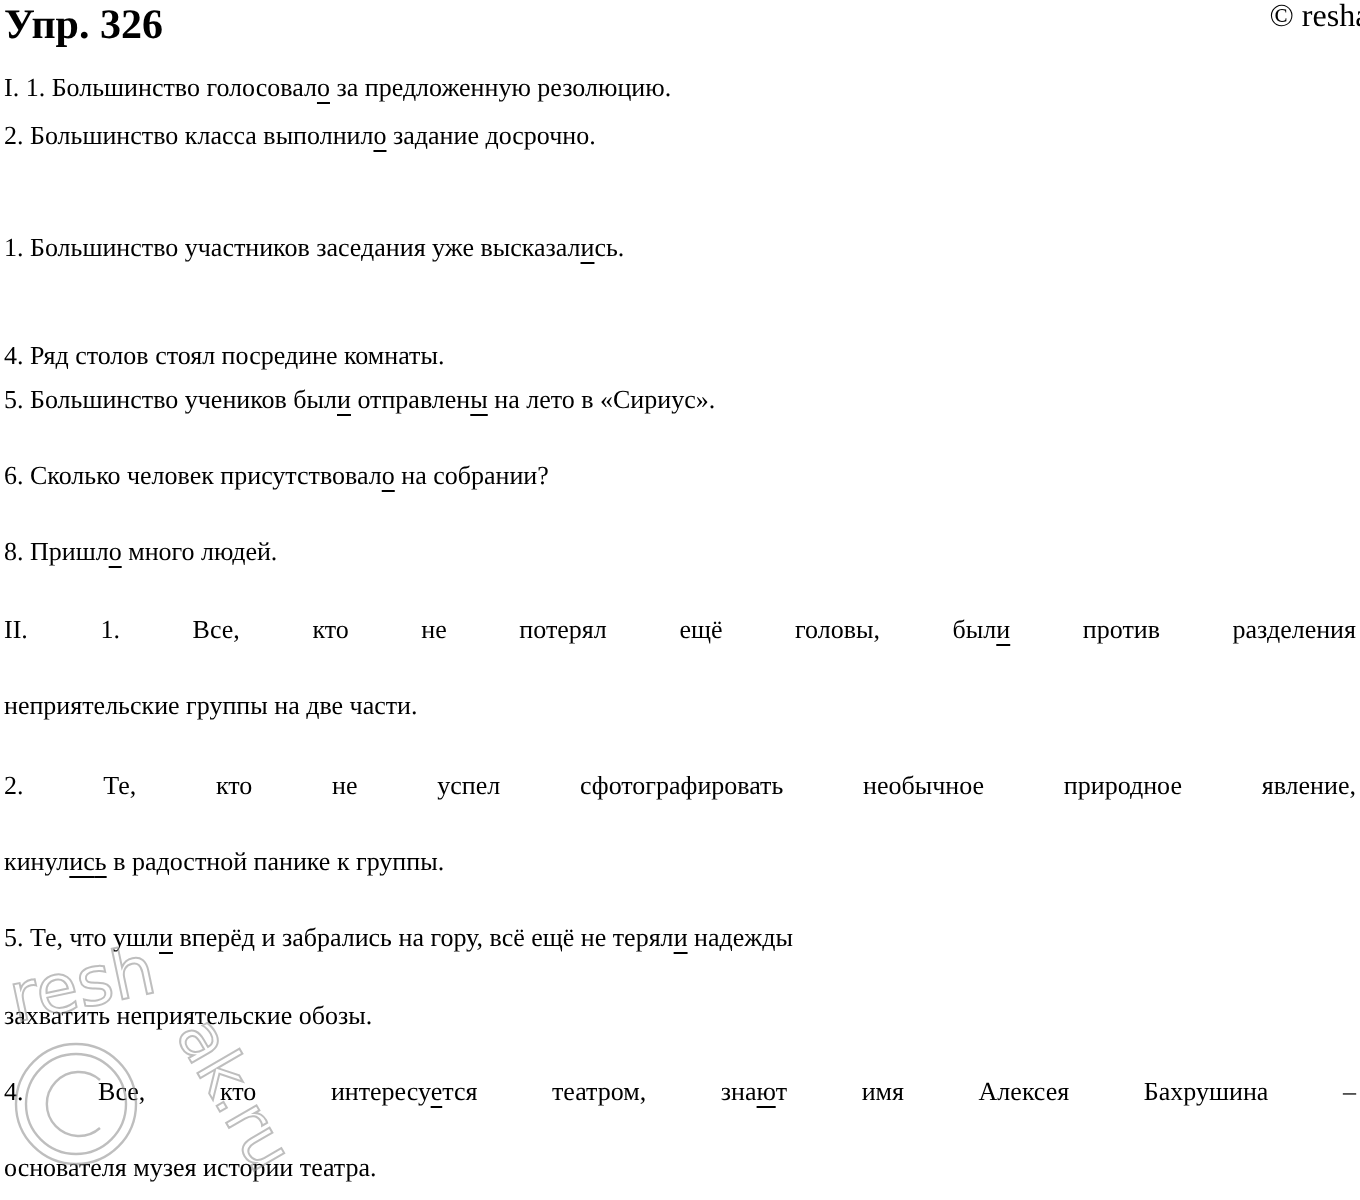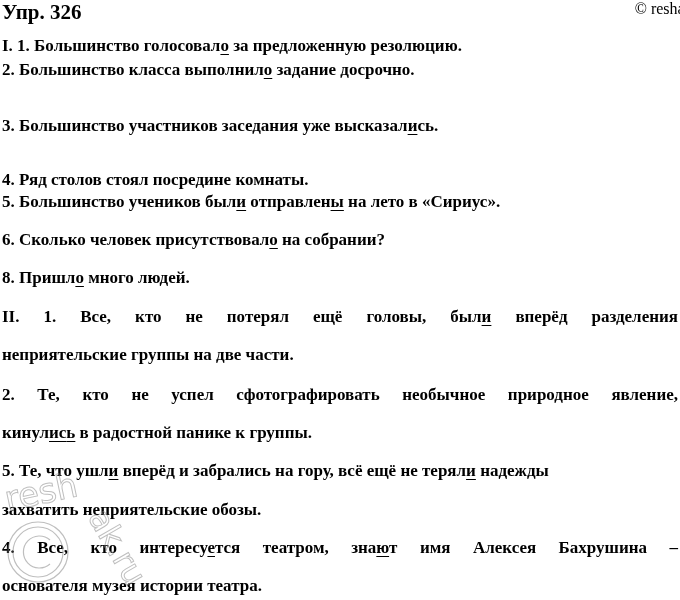--- a/index.html
+++ b/index.html
@@ -11,21 +11,21 @@
     position: absolute; left: 0; top: 0; width: 680px; height: 28px; padding-left: 32px;
   }
   .title {
     position: absolute; left: 2px; top: 0px;
     font-weight: bold; font-size: 21px; letter-spacing: 0px;
   }
   .copyright {
     position: absolute; right: 2px; top: 0px; font-size: 16px;
   }
   .line {
-    position: absolute; left: 2px; font-size: 17px; white-space: nowrap; font-weight: bold;
+    position: absolute; left: 2px; font-size: 13px; white-space: nowrap;
   }
   .justify {
     width: 676px; text-align: justify; text-align-last: justify; white-space: normal;
   }
   .u { text-decoration: underline; text-underline-offset: 3px; }
   .watermark {
     position: absolute; left: 0px; top: 470px; width: 170px; height: 130px;
     pointer-events: none; opacity: 0.55;
   }
   .watermark svg { width: 100%; height: 100%; }
@@ -34,26 +34,26 @@
 <body>
 
 <div class="header">
   <div class="title">Упр. 326</div>
   <div class="copyright">© reshak.ru</div>
 </div>
 
 <div>
   <div class="line" style="top:36px"><span>I. 1. Большинство голосовал</span><span class="u">о</span><span> за предложенную резолюцию.</span></div>
   <div class="line" style="top:60px"><span>2. Большинство класса выполнил</span><span class="u">о</span><span> задание досрочно.</span></div>
-  <div class="line" style="top:116px"><span>3. Большинство участников заседания уже высказал</span><span class="u">и</span><span>сь.</span></div>
+  <div class="line" style="top:116px"><span>1. Большинство участников заседания уже высказал</span><span class="u">и</span><span>сь.</span></div>
   <div class="line" style="top:170px"><span>4. Ряд столов стоял посредине комнаты.</span></div>
   <div class="line" style="top:192px"><span>5. Большинство учеников был</span><span class="u">и</span><span> отправлен</span><span class="u">ы</span><span> на лето в «Сириус».</span></div>
   <div class="line" style="top:230px"><span>6. Сколько человек присутствовал</span><span class="u">о</span><span> на собрании?</span></div>
   <div class="line" style="top:268px"><span>8. Пришл</span><span class="u">о</span><span> много людей.</span></div>
-  <div class="line justify" style="top:307px"><span>II. 1. Все, кто не потерял ещё головы, был</span><span class="u">и</span><span> вперёд разделения</span></div>
+  <div class="line justify" style="top:307px"><span>II. 1. Все, кто не потерял ещё головы, был</span><span class="u">и</span><span> против разделения</span></div>
   <div class="line" style="top:345px"><span>неприятельские группы на две части.</span></div>
   <div class="line justify" style="top:385px"><span>2. Те, кто не успел сфотографировать необычное природное явление,</span></div>
   <div class="line" style="top:423px"><span>кинул</span><span class="u">ис</span><span class="u">ь</span><span> в радостной панике к группы.</span></div>
   <div class="line" style="top:461px"><span>5. Те, что ушл</span><span class="u">и</span><span> вперёд и забрались на гору, всё ещё не терял</span><span class="u">и</span><span> надежды</span></div>
   <div class="line" style="top:500px"><span>захватить неприятельские обозы.</span></div>
   <div class="line justify" style="top:538px"><span>4. Все, кто интересу</span><span class="u">е</span><span>тся театром, зна</span><span class="u">ю</span><span>т имя Алексея Бахрушина –</span></div>
   <div class="line" style="top:576px"><span>основателя музея истории театра.</span></div>
 </div>
 
 <div class="watermark">

